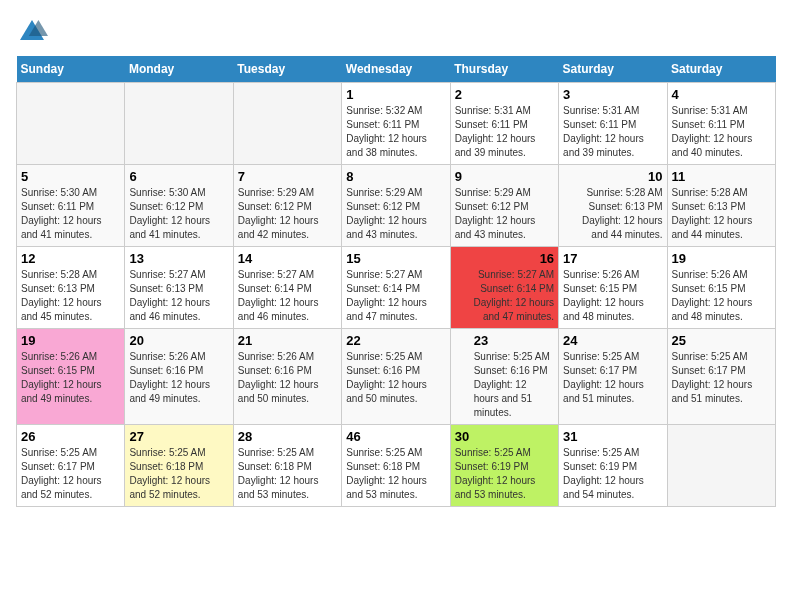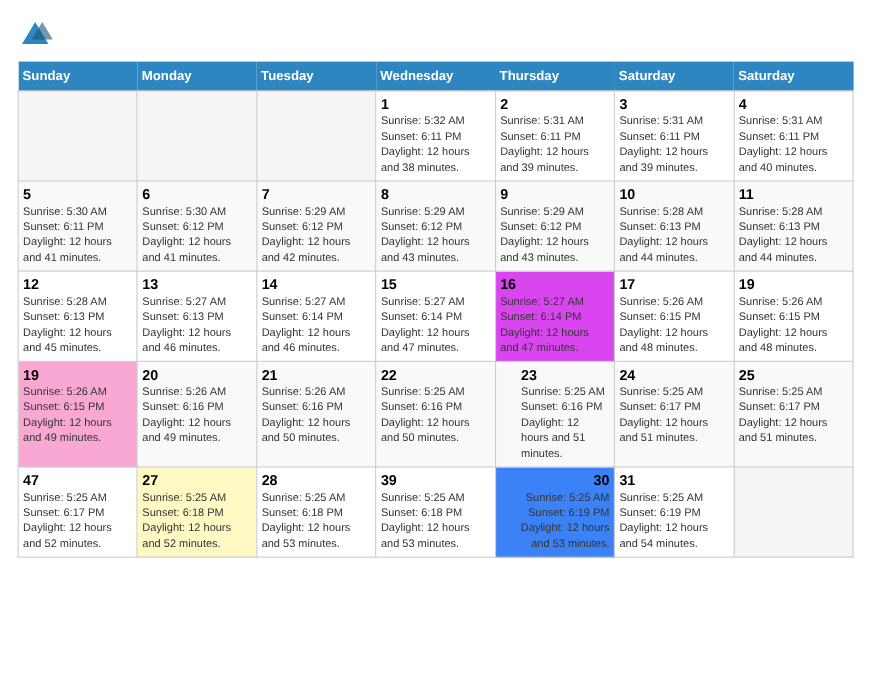--- a/index.html
+++ b/index.html
@@ -140,21 +140,21 @@
           <div class="day-info">Sunrise: 5:29 AM<br>Sunset: 6:12 PM<br>Daylight: 12 hours and 42 minutes.</div>
         </td>
         <td style="background: rgb(249, 249, 249);">
           <div class="day-number">8</div>
           <div class="day-info">Sunrise: 5:29 AM<br>Sunset: 6:12 PM<br>Daylight: 12 hours and 43 minutes.</div>
         </td>
         <td style="background: rgb(249, 249, 249);">
           <div class="day-number">9</div>
           <div class="day-info">Sunrise: 5:29 AM<br>Sunset: 6:12 PM<br>Daylight: 12 hours and 43 minutes.</div>
         </td>
-        <td style="background: rgb(249, 249, 249);">
+        <td style="background: rgb(249, 249, 249); text-align: right;">
           <div class="day-number">10</div>
           <div class="day-info">Sunrise: 5:28 AM<br>Sunset: 6:13 PM<br>Daylight: 12 hours and 44 minutes.</div>
         </td>
         <td style="background: rgb(249, 249, 249);">
           <div class="day-number">11</div>
           <div class="day-info">Sunrise: 5:28 AM<br>Sunset: 6:13 PM<br>Daylight: 12 hours and 44 minutes.</div>
         </td>
       </tr>
       <tr>
         <td style="background: rgb(255, 255, 255);">
@@ -166,21 +166,21 @@
           <div class="day-info">Sunrise: 5:27 AM<br>Sunset: 6:13 PM<br>Daylight: 12 hours and 46 minutes.</div>
         </td>
         <td style="background: rgb(255, 255, 255);">
           <div class="day-number">14</div>
           <div class="day-info">Sunrise: 5:27 AM<br>Sunset: 6:14 PM<br>Daylight: 12 hours and 46 minutes.</div>
         </td>
         <td style="background: rgb(255, 255, 255);">
           <div class="day-number">15</div>
           <div class="day-info">Sunrise: 5:27 AM<br>Sunset: 6:14 PM<br>Daylight: 12 hours and 47 minutes.</div>
         </td>
-        <td style="background: #d946ef;">
+        <td style="background: #ef4444; text-align: right;">
           <div class="day-number">16</div>
           <div class="day-info">Sunrise: 5:27 AM<br>Sunset: 6:14 PM<br>Daylight: 12 hours and 47 minutes.</div>
         </td>
         <td style="background: rgb(255, 255, 255);">
           <div class="day-number">17</div>
           <div class="day-info">Sunrise: 5:26 AM<br>Sunset: 6:15 PM<br>Daylight: 12 hours and 48 minutes.</div>
         </td>
         <td style="background: rgb(255, 255, 255);">
           <div class="day-number">19</div>
           <div class="day-info">Sunrise: 5:26 AM<br>Sunset: 6:15 PM<br>Daylight: 12 hours and 48 minutes.</div>
@@ -211,36 +211,36 @@
           <div class="day-number">24</div>
           <div class="day-info">Sunrise: 5:25 AM<br>Sunset: 6:17 PM<br>Daylight: 12 hours and 51 minutes.</div>
         </td>
         <td style="background: rgb(249, 249, 249); margin-left: 25px;">
           <div class="day-number">25</div>
           <div class="day-info">Sunrise: 5:25 AM<br>Sunset: 6:17 PM<br>Daylight: 12 hours and 51 minutes.</div>
         </td>
       </tr>
       <tr>
         <td style="background: rgb(255, 255, 255);">
-          <div class="day-number">47</div>
+          <div class="day-number">26</div>
           <div class="day-info">Sunrise: 5:25 AM<br>Sunset: 6:17 PM<br>Daylight: 12 hours and 52 minutes.</div>
         </td>
         <td style="background: #fef9c3;">
           <div class="day-number">27</div>
           <div class="day-info">Sunrise: 5:25 AM<br>Sunset: 6:18 PM<br>Daylight: 12 hours and 52 minutes.</div>
         </td>
         <td style="background: rgb(255, 255, 255);">
           <div class="day-number">28</div>
           <div class="day-info">Sunrise: 5:25 AM<br>Sunset: 6:18 PM<br>Daylight: 12 hours and 53 minutes.</div>
         </td>
         <td style="background: rgb(255, 255, 255);">
-          <div class="day-number">39</div>
+          <div class="day-number">46</div>
           <div class="day-info">Sunrise: 5:25 AM<br>Sunset: 6:18 PM<br>Daylight: 12 hours and 53 minutes.</div>
         </td>
-        <td style="background: #3b82f6; text-align: right;">
+        <td style="background: #bef264;">
           <div class="day-number">30</div>
           <div class="day-info">Sunrise: 5:25 AM<br>Sunset: 6:19 PM<br>Daylight: 12 hours and 53 minutes.</div>
         </td>
         <td style="background: rgb(255, 255, 255);">
           <div class="day-number">31</div>
           <div class="day-info">Sunrise: 5:25 AM<br>Sunset: 6:19 PM<br>Daylight: 12 hours and 54 minutes.</div>
         </td>
         <td class="empty"></td>
       </tr>
     </tbody>

